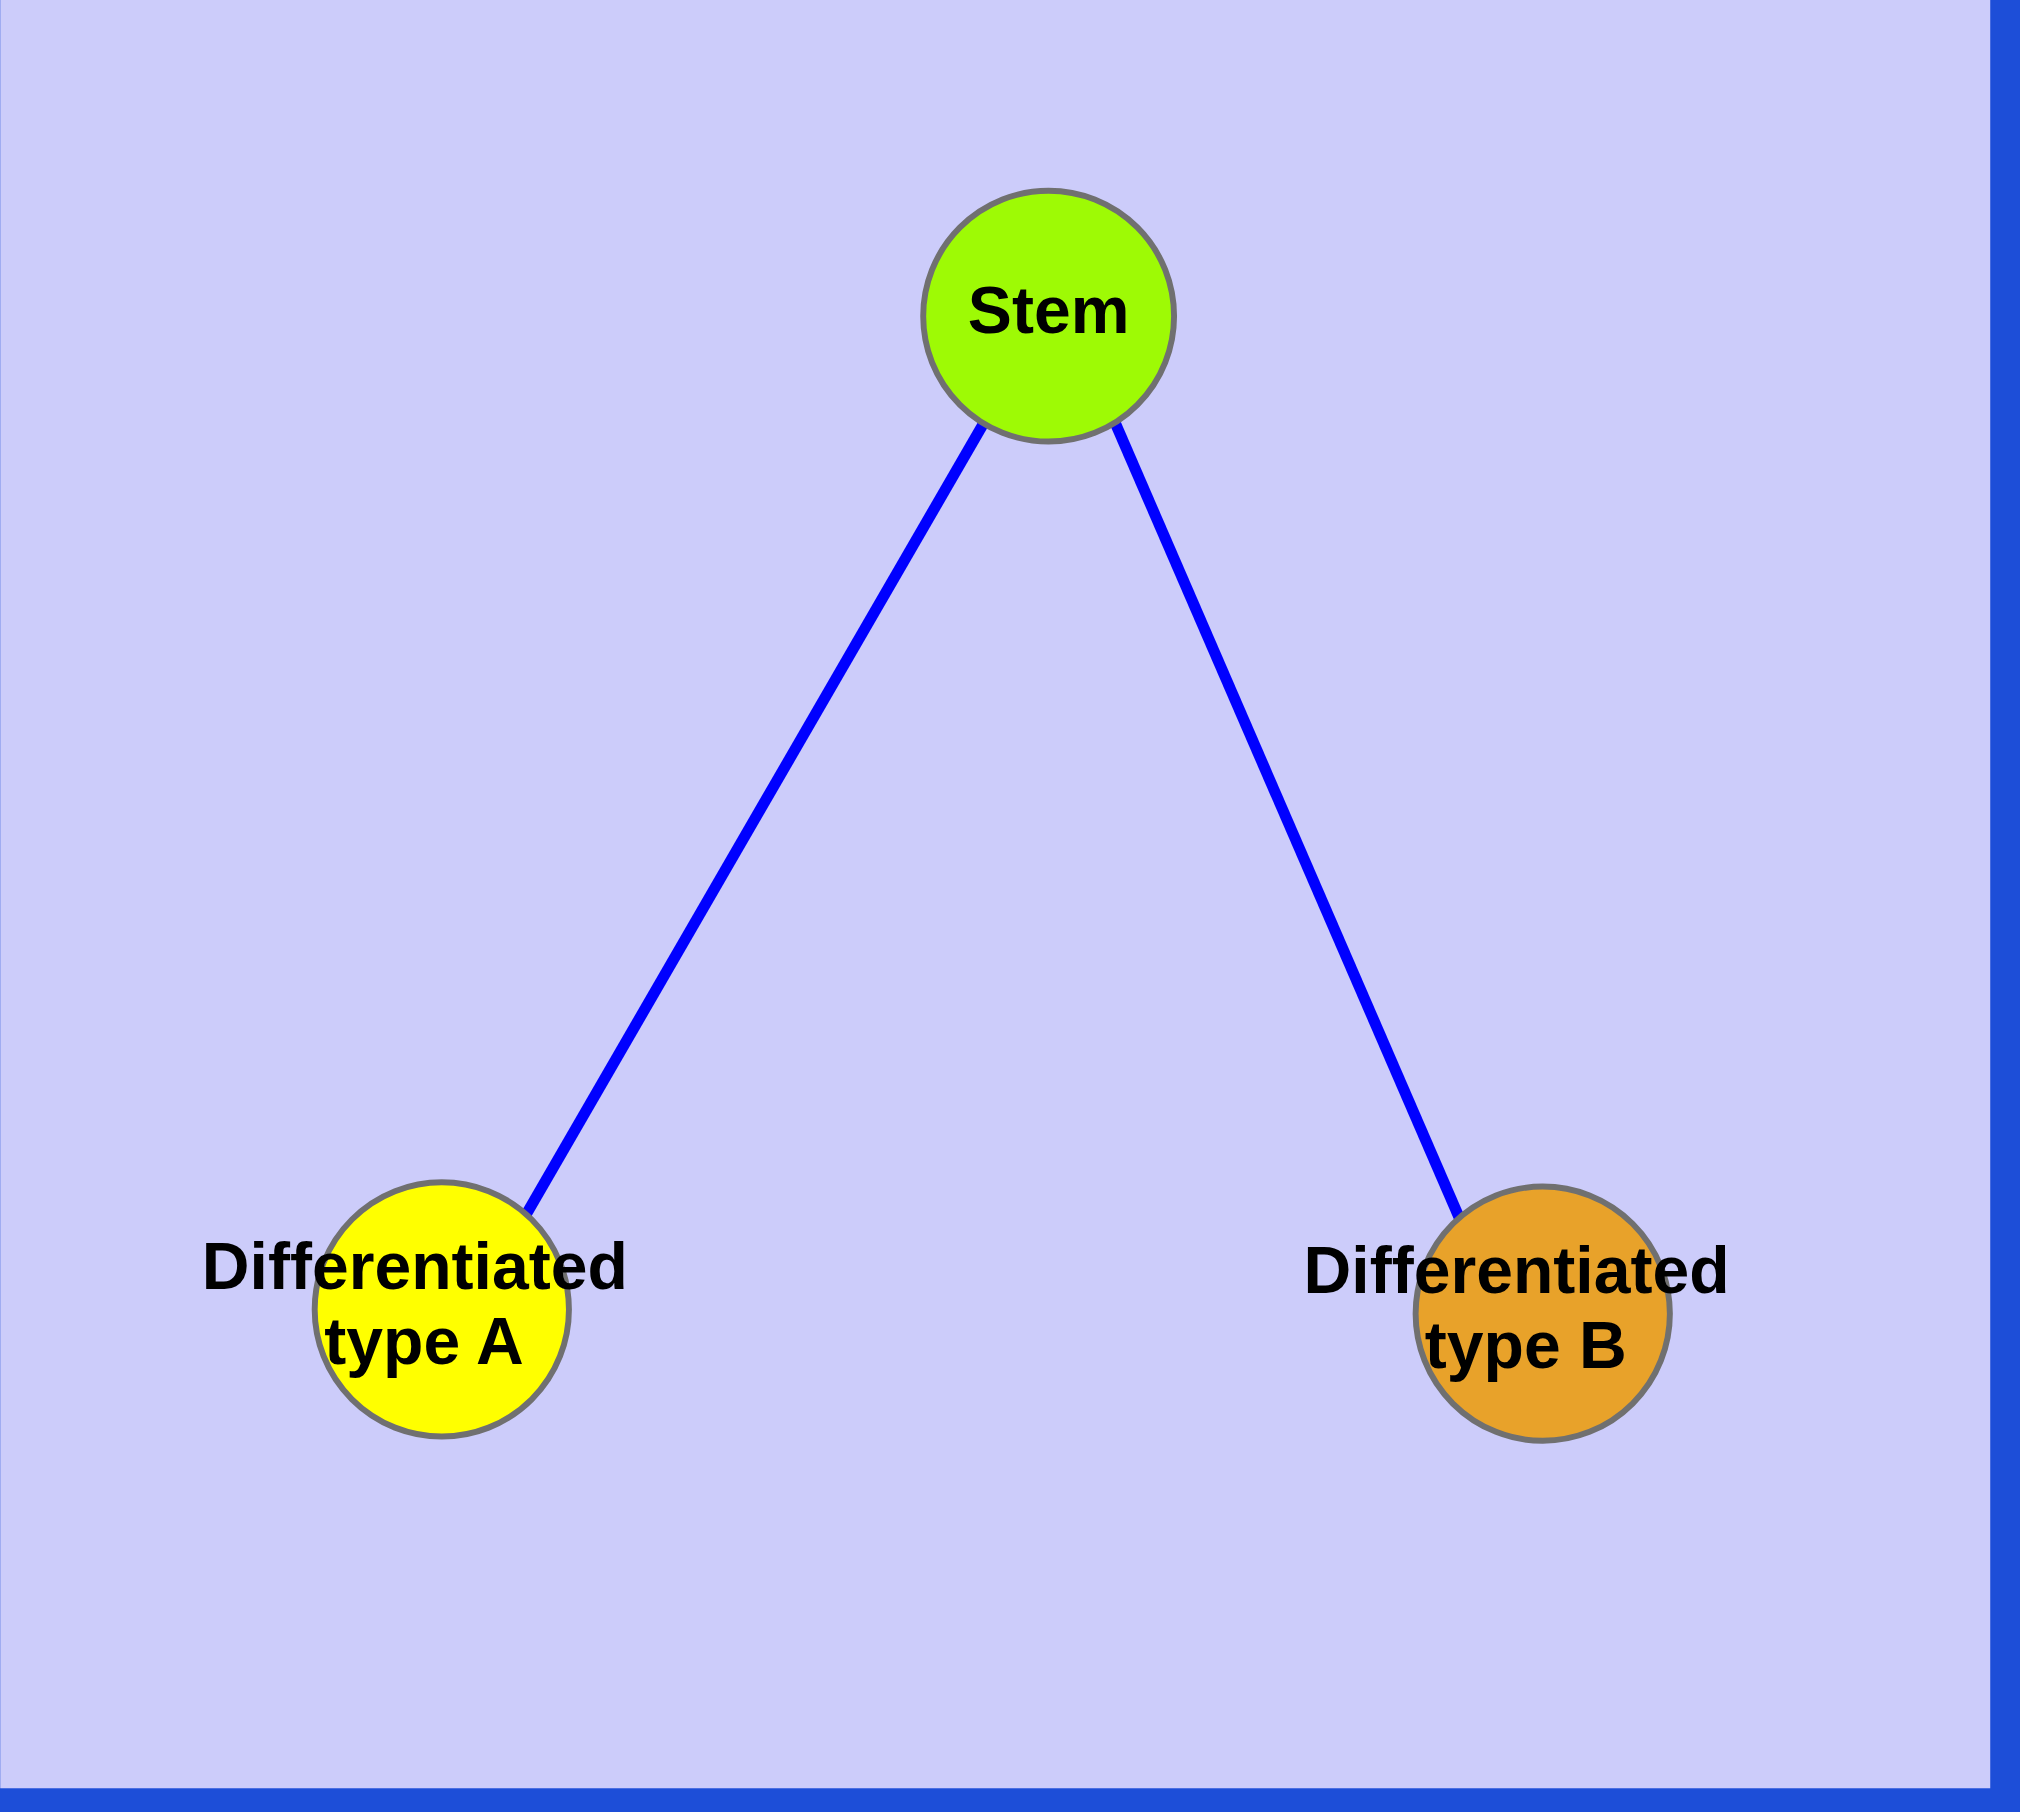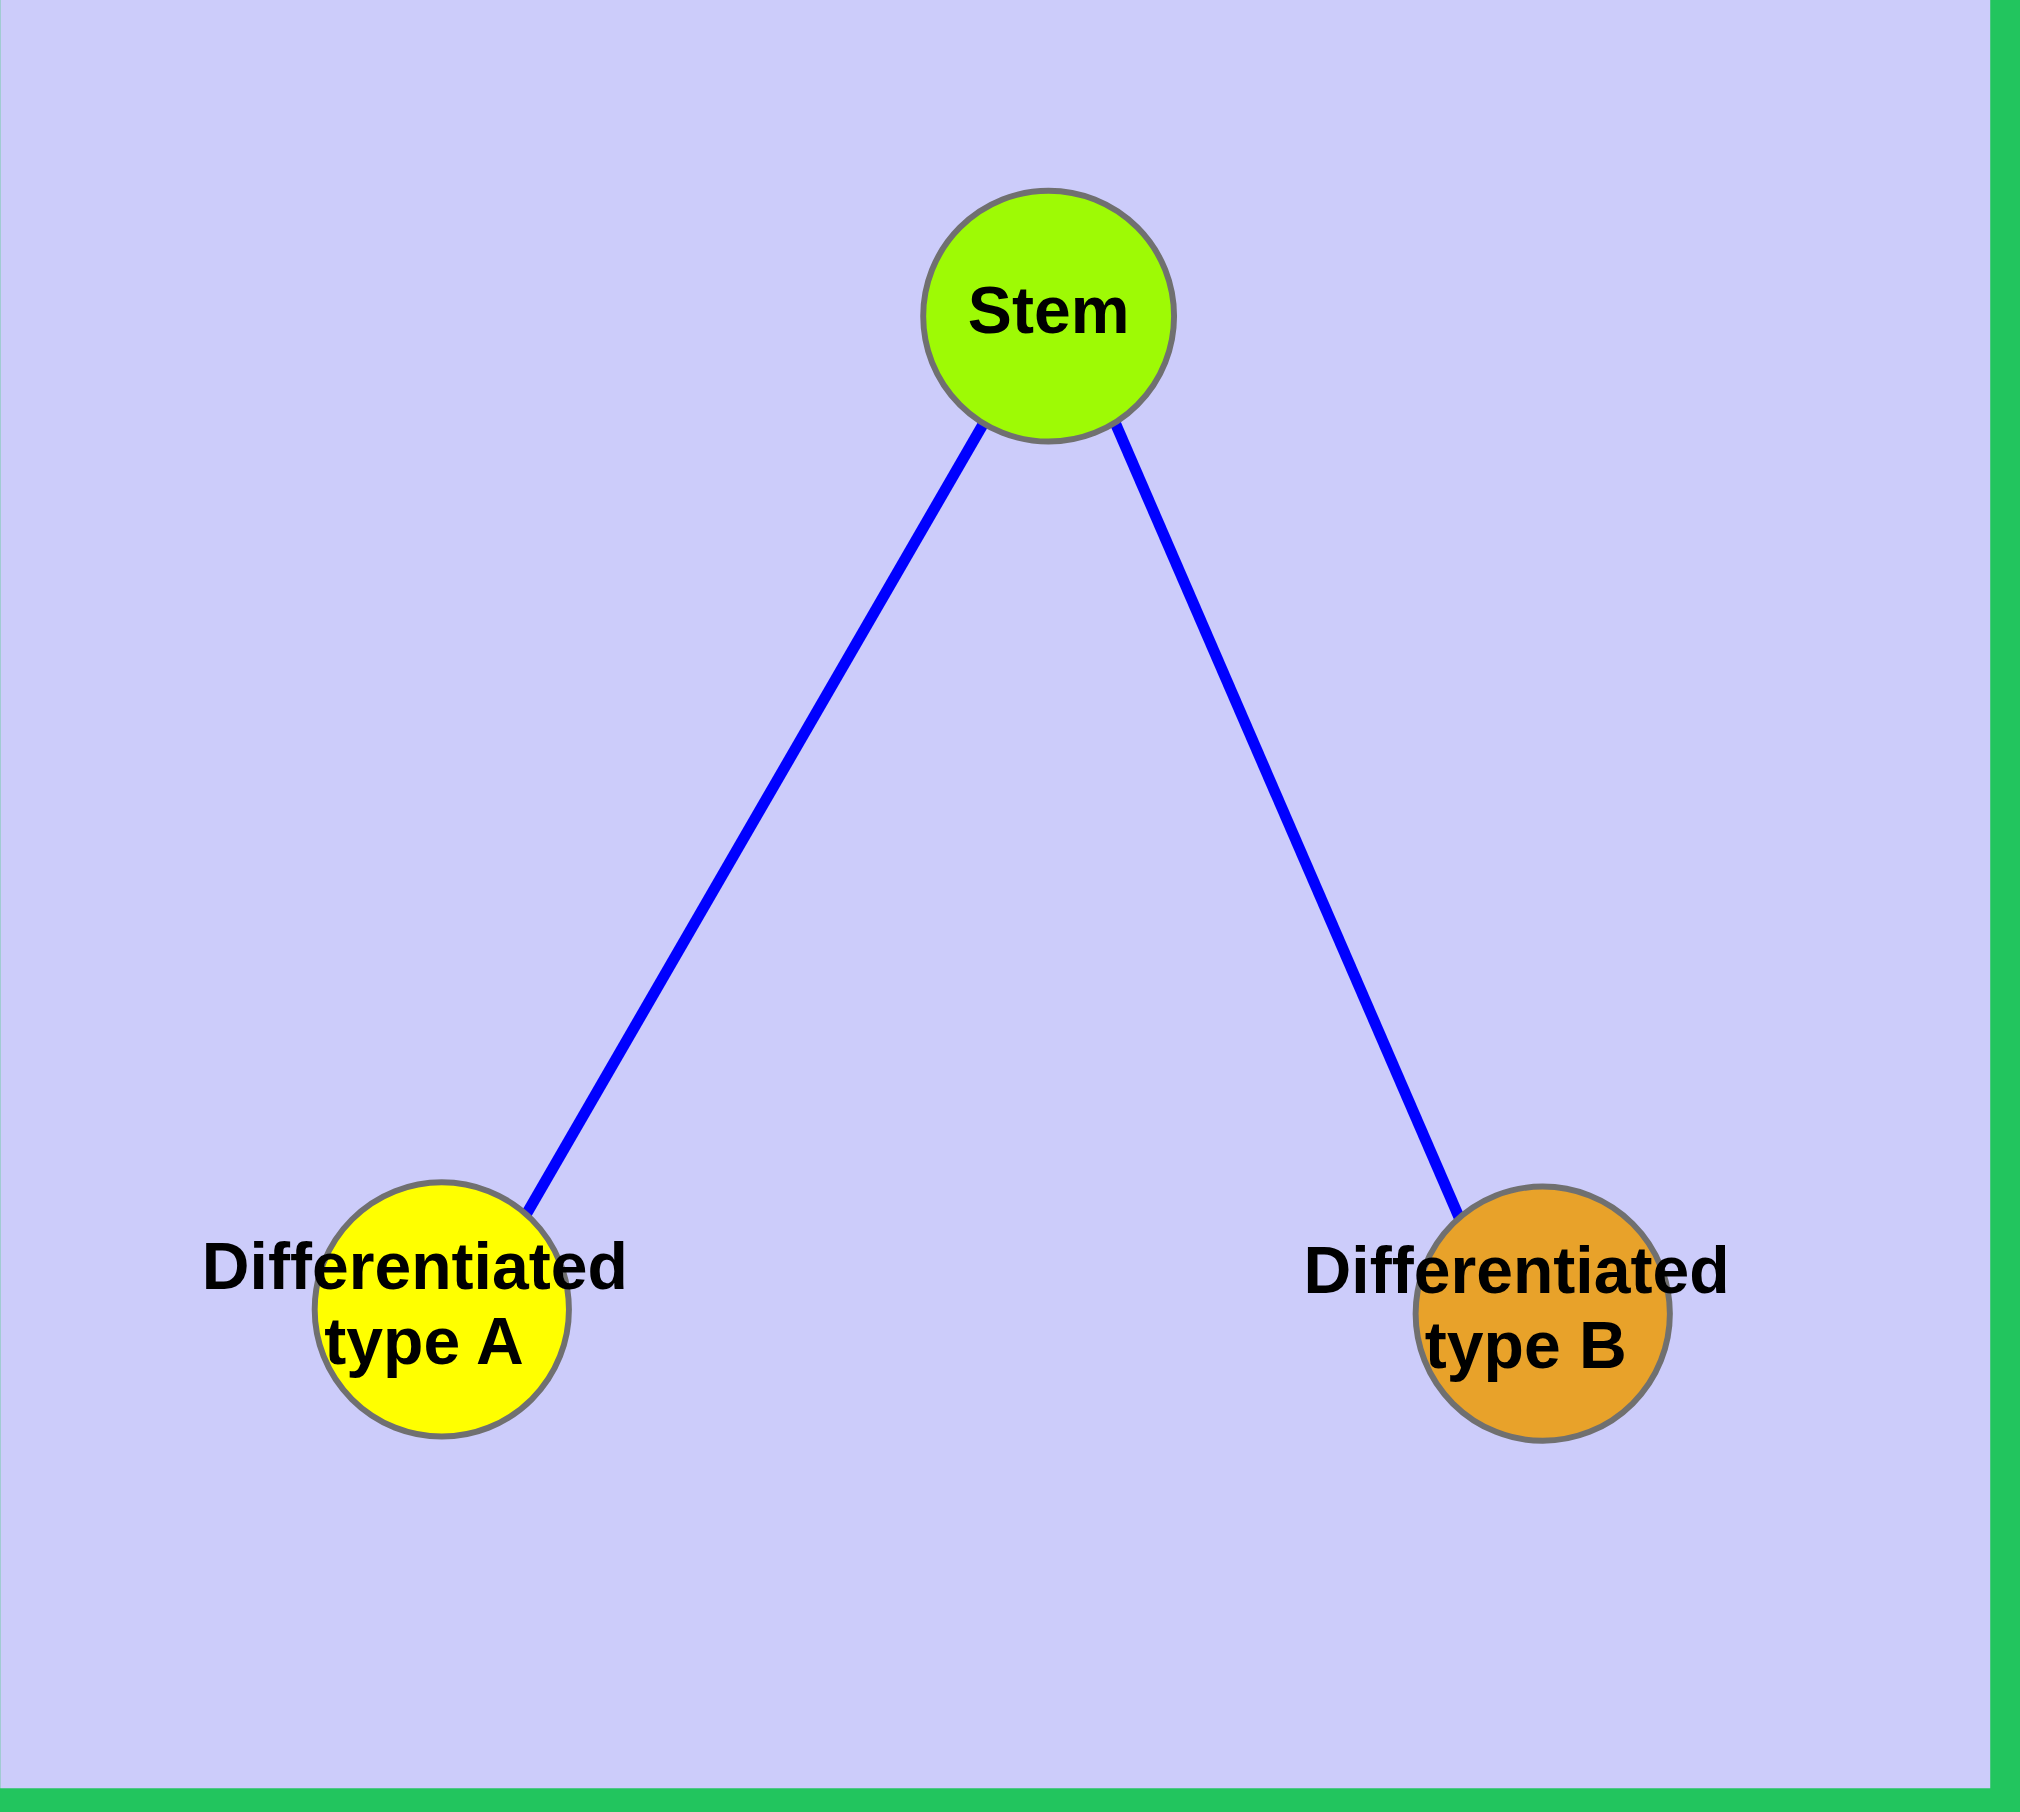--- a/index.html
+++ b/index.html
@@ -30,21 +30,21 @@
     font-family: "Liberation Sans", sans-serif;
     font-weight: bold;
     fill: #000000;
     text-anchor: middle;
     dominant-baseline: middle;
   }
 </style>
 </head>
 <body style="width: 2021px; height: 1812px;">
 
-<div id="graph-canvas" style="width: 2021px; height: 1812px; background: #22c55e;">
+<div id="graph-canvas" style="width: 2021px; height: 1812px; background: #1d4ed8;">
   <svg id="graph-svg" width="2021" height="1812" viewBox="0 0 2384 2138" xmlns="http://www.w3.org/2000/svg">
 
     <rect id="bg-rect" x="0" y="0" width="2348" height="2110" fill="#ccccfa"></rect>
 
     <g>
       <line id="edge-0" x1="1160" y1="500" x2="621" y2="1432" stroke="#0000ff" stroke-width="13" stroke-linecap="butt"></line>
       <line id="edge-1" x1="1316" y1="500" x2="1722" y2="1438" stroke="#0000ff" stroke-width="13" stroke-linecap="butt"></line>
     </g>
 
     <g>

